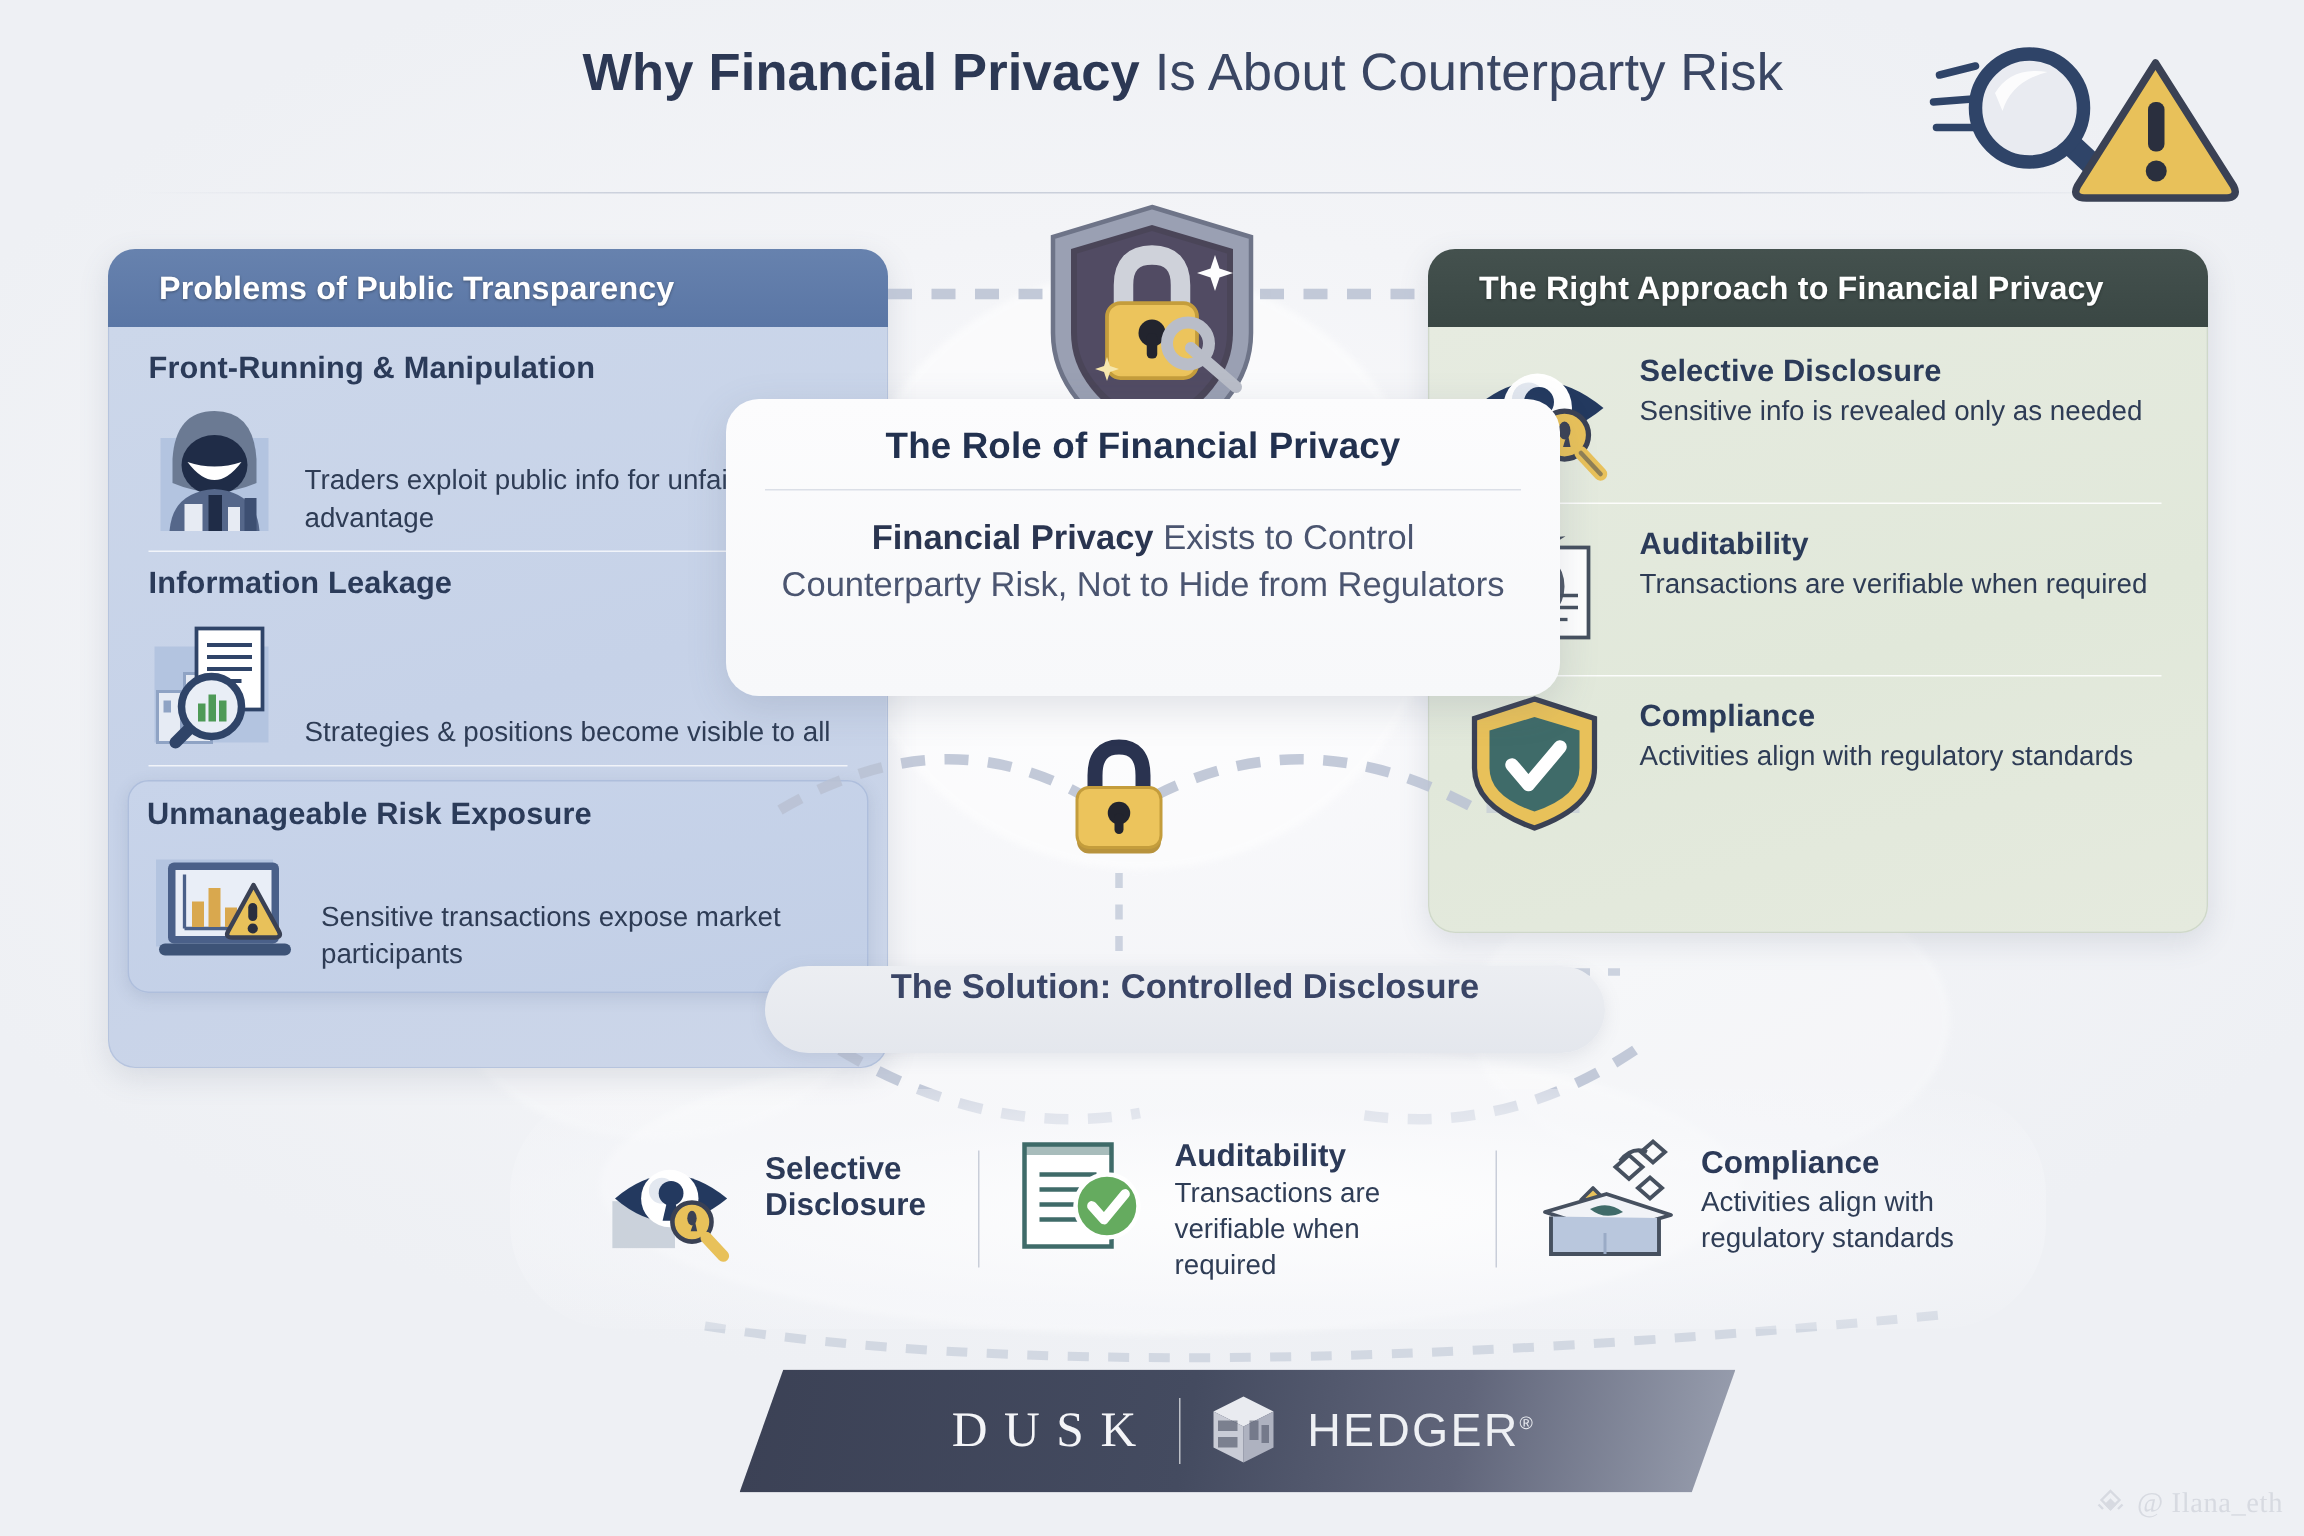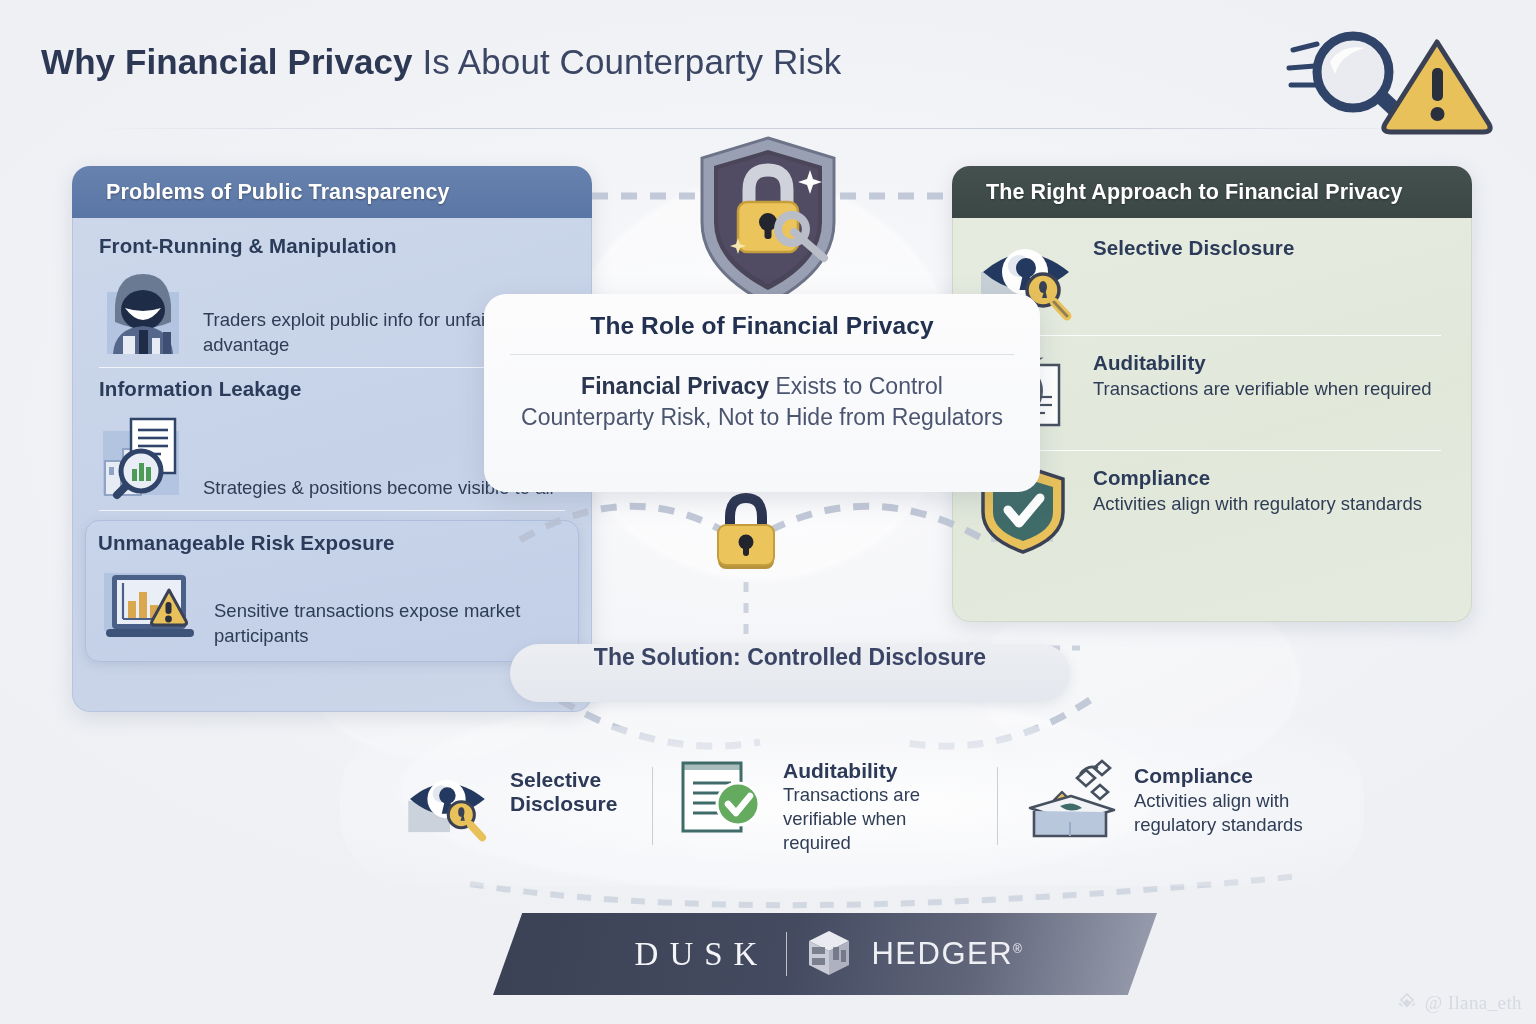--- a/index.html
+++ b/index.html
@@ -25,21 +25,22 @@
     position: absolute;
     border-radius: 50%;
     background: #ffffff;
     opacity: .55;
     filter: blur(2px);
   }
 
   
   .title-wrap {
     position: absolute;
-    top: 42px; left: 0; right: 0;
+    top: 29px; left: 0; right: 0;
+    text-align: center;
     margin-left: 41px;
   }
   .title {
     display: inline-block;
     font-size: 35px;
     letter-spacing: .1px;
     color: #2c3854;
     white-space: nowrap;
   }
   .title .b { font-weight: 700; }
@@ -149,21 +150,21 @@
     border: 1px solid #aebedc;
     border-radius: 14px;
     margin: 0 -10px;
     padding: 10px 12px 12px 12px;
     box-shadow: 0 3px 10px rgba(90,105,135,.16);
   }
 
   
   #center-card {
     position: absolute;
-    left: 484px; top: 294px; width: 556px; height: 198px;
+    left: 484px; top: 266px; width: 556px; height: 198px;
     background: linear-gradient(180deg,#fcfcfd 0%,#f7f8fa 100%);
     border-radius: 22px;
     box-shadow: 0 8px 26px rgba(95,105,130,.18);
     text-align: center;
     padding-top: 18px;
     z-index: 6;
   }
   #center-card .cc-title {
     font-size: 24.5px;
     font-weight: 700;
@@ -461,20 +462,21 @@
             <path d="M45.5 44 h7 l3 14 h-13 z" fill="#23395f"></path>
             <circle cx="66" cy="58" r="16" fill="#e8c15a" stroke="#3a4154" stroke-width="3.5"></circle>
             <ellipse cx="66" cy="55" rx="4" ry="6" fill="#3a4154"></ellipse>
             <path d="M68 56 l2 10 h-5 z" fill="#3a4154"></path>
             <line x1="77" y1="70" x2="90" y2="84" stroke="#e8c15a" stroke-width="9" stroke-linecap="round"></line>
             <line x1="77" y1="70" x2="90" y2="84" stroke="#3a4154" stroke-width="3" stroke-linecap="round" opacity=".5"></line>
           </svg>
         </div>
         <div class="txt">
           <div class="item-title">Selective Disclosure</div>
+          <div class="item-desc">Sensitive info is revealed only as needed</div>
         </div>
       </div>
 
       <div class="sep"></div>
 
       <div class="rrow">
         <div class="icon-box">
           <svg width="104" height="92" viewBox="0 0 104 92">
             <rect x="44" y="18" width="38" height="60" fill="#ffffff" stroke="#46505f" stroke-width="2.5"></rect>
             <g stroke="#46505f" stroke-width="2.2">

